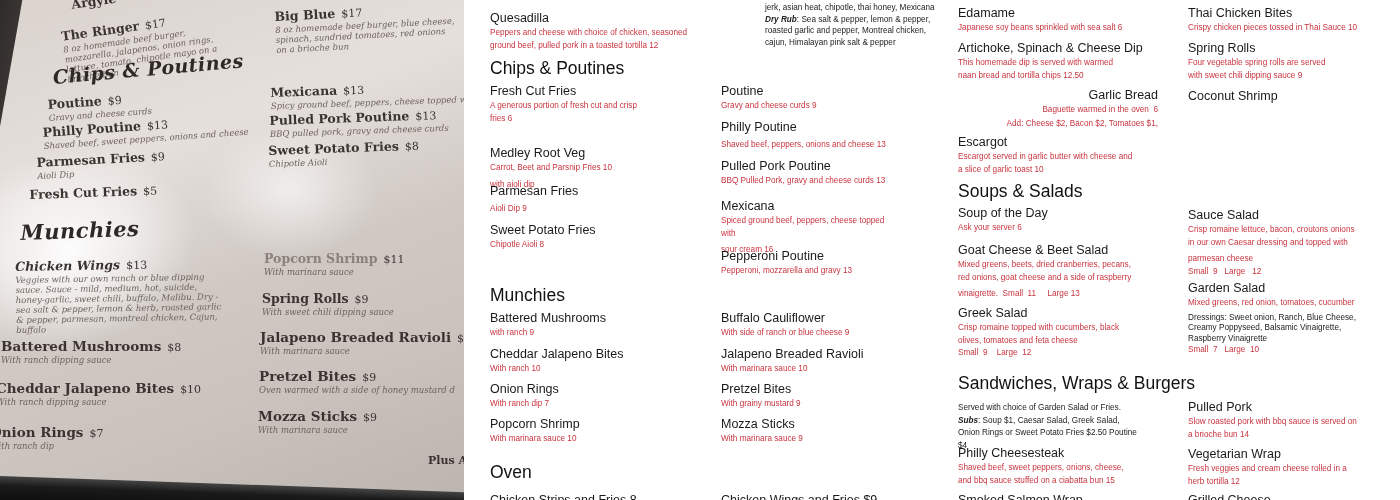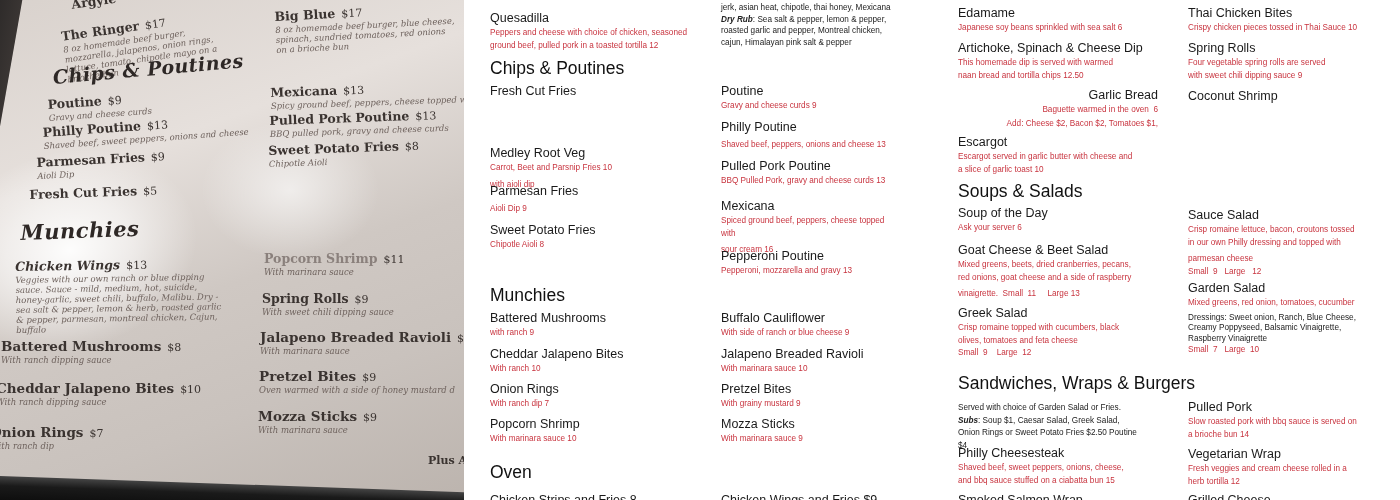--- a/index.html
+++ b/index.html
@@ -145,20 +145,21 @@
 <div id="menu">
 
   <div class="col" style="left:26px;width:200px;">
     <div class="item" style="top:11px;width:200px;">
       <div class="iname">Quesadilla</div>
       <div class="idesc">Peppers and cheese with choice of chicken, seasoned ground beef, pulled pork in a toasted tortilla   12</div>
     </div>
     <div class="shead" style="top:58px;">Chips &amp; Poutines</div>
     <div class="item" style="top:84px;width:150px;">
       <div class="iname">Fresh Cut Fries</div>
+      <div class="idesc">A generous portion of fresh cut and crisp fries  6</div>
     </div>
     <div class="item" style="top:146px;width:200px;">
       <div class="iname">Medley Root Veg</div>
       <div class="idesc">Carrot, Beet and Parsnip Fries  10</div>
       <div class="idesc gap">with aioli dip</div>
     </div>
     <div class="item" style="top:184px;">
       <div class="iname">Parmesan Fries</div>
       <div class="idesc gap">Aioli Dip  9</div>
     </div>
@@ -183,21 +184,21 @@
       <div class="iname">Popcorn Shrimp</div>
       <div class="idesc">With marinara sauce   10</div>
     </div>
     <div class="shead" style="top:462px;">Oven</div>
     <div class="item" style="top:493px;">
       <div class="iname">Chicken Strips and Fries   8</div>
     </div>
   </div>
 
   <div class="col" style="left:257px;width:175px;">
-    <div class="item" style="top:2px;width:175px;">
+    <div class="item" style="top:2px;width:175px;margin-left:44px;">
       <div class="inote">jerk, asian heat, chipotle, thai honey, Mexicana</div>
       <div class="inote"><span class="bold-i">Dry Rub</span><span>:  Sea salt &amp; pepper, lemon &amp; pepper, roasted garlic and pepper, Montreal chicken, cajun, Himalayan pink salt &amp; pepper</span></div>
     </div>
     <div class="item" style="top:84px;">
       <div class="iname">Poutine</div>
       <div class="idesc">Gravy and cheese curds   9</div>
     </div>
     <div class="item" style="top:120px;">
       <div class="iname">Philly Poutine</div>
       <div class="idesc gap">Shaved beef, peppers, onions and cheese   13</div>
@@ -290,21 +291,21 @@
     </div>
     <div class="item" style="top:41px;width:145px;">
       <div class="iname">Spring Rolls</div>
       <div class="idesc">Four vegetable spring rolls are served with sweet chili dipping sauce  9</div>
     </div>
     <div class="item" style="top:89px;width:150px;">
       <div class="iname">Coconut Shrimp</div>
     </div>
     <div class="item" style="top:208px;width:170px;">
       <div class="iname">Sauce Salad</div>
-      <div class="idesc">Crisp romaine lettuce, bacon, croutons tossed in our own Philly dressing and topped with</div>
+      <div class="idesc">Crisp romaine lettuce, bacon, croutons onions in our own Caesar dressing and topped with</div>
       <div class="idesc gap">parmesan cheese</div>
       <div class="idesc" style="white-space:pre;margin-top:0;">Small  9   Large   12</div>
     </div>
     <div class="item" style="top:281px;width:172px;">
       <div class="iname">Garden Salad</div>
       <div class="idesc">Mixed greens, red onion, tomatoes, cucumber</div>
       <div class="inote" style="margin-top:3px;line-height:10.5px;">Dressings:  Sweet onion, Ranch, Blue Cheese, Creamy Poppyseed, Balsamic Vinaigrette, Raspberry Vinaigrette</div>
       <div class="idesc" style="white-space:pre;margin-top:0;">Small  7   Large  10</div>
     </div>
     <div class="item" style="top:400px;width:172px;">

